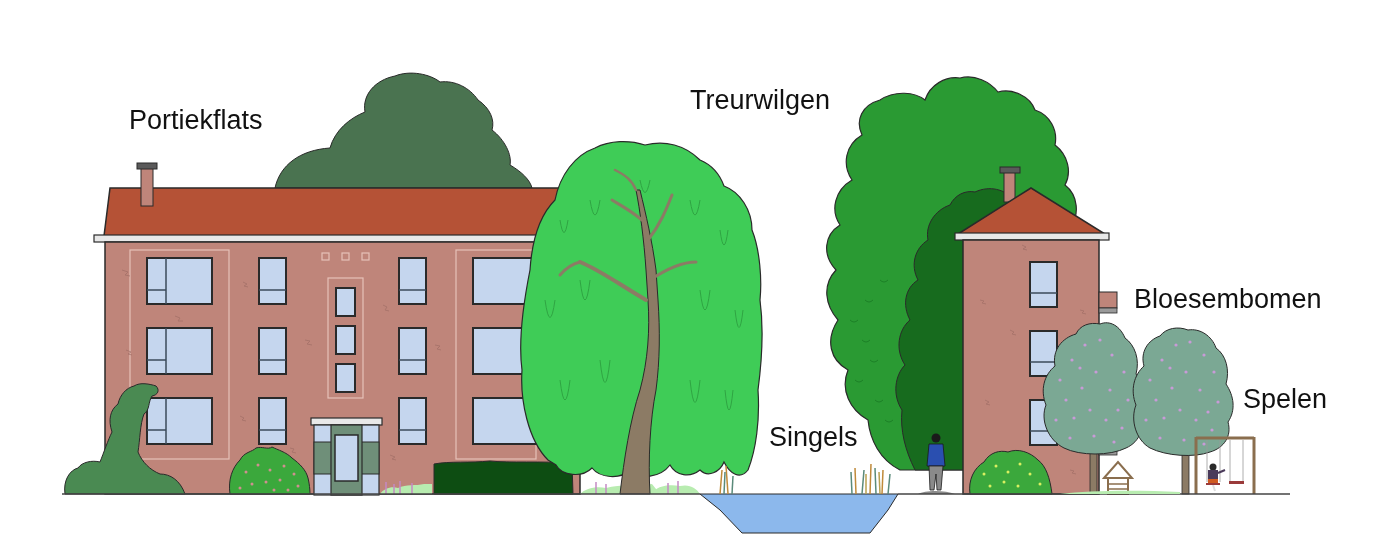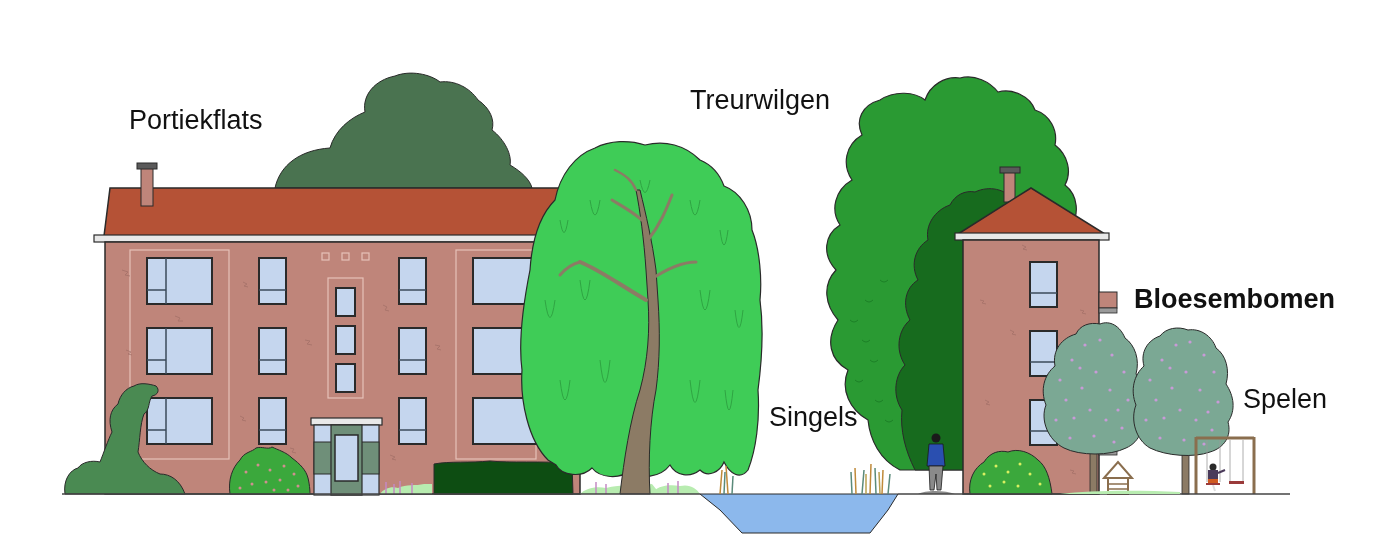--- a/index.html
+++ b/index.html
@@ -374,16 +374,16 @@
     <g>
       <line x1="62" y1="494" x2="700" y2="494" stroke="#444" stroke-width="1.5"></line>
       <line x1="898" y1="494" x2="1290" y2="494" stroke="#444" stroke-width="1.5"></line>
       <path d="M1060,494 C1090,490 1140,490 1180,492 L1180,494 Z" fill="#b8ecb0"></path>
     </g>
   </svg>
 
   
   <div class="label" style="left:129px; top:107px;">Portiekflats</div>
   <div class="label" style="left:690px; top:87px;text-align:right;">Treurwilgen</div>
-  <div class="label" style="left:1134px; top:286px;font-weight:bold;">Bloesembomen</div>
-  <div class="label" style="left:769px; top:404px;">Singels</div>
+  <div class="label" style="left:1134px; top:286px;">Bloesembomen</div>
+  <div class="label" style="left:769px; top:424px;">Singels</div>
   <div class="label" style="left:1243px; top:386px;">Spelen</div>
 </div>
 
 </body></html>

